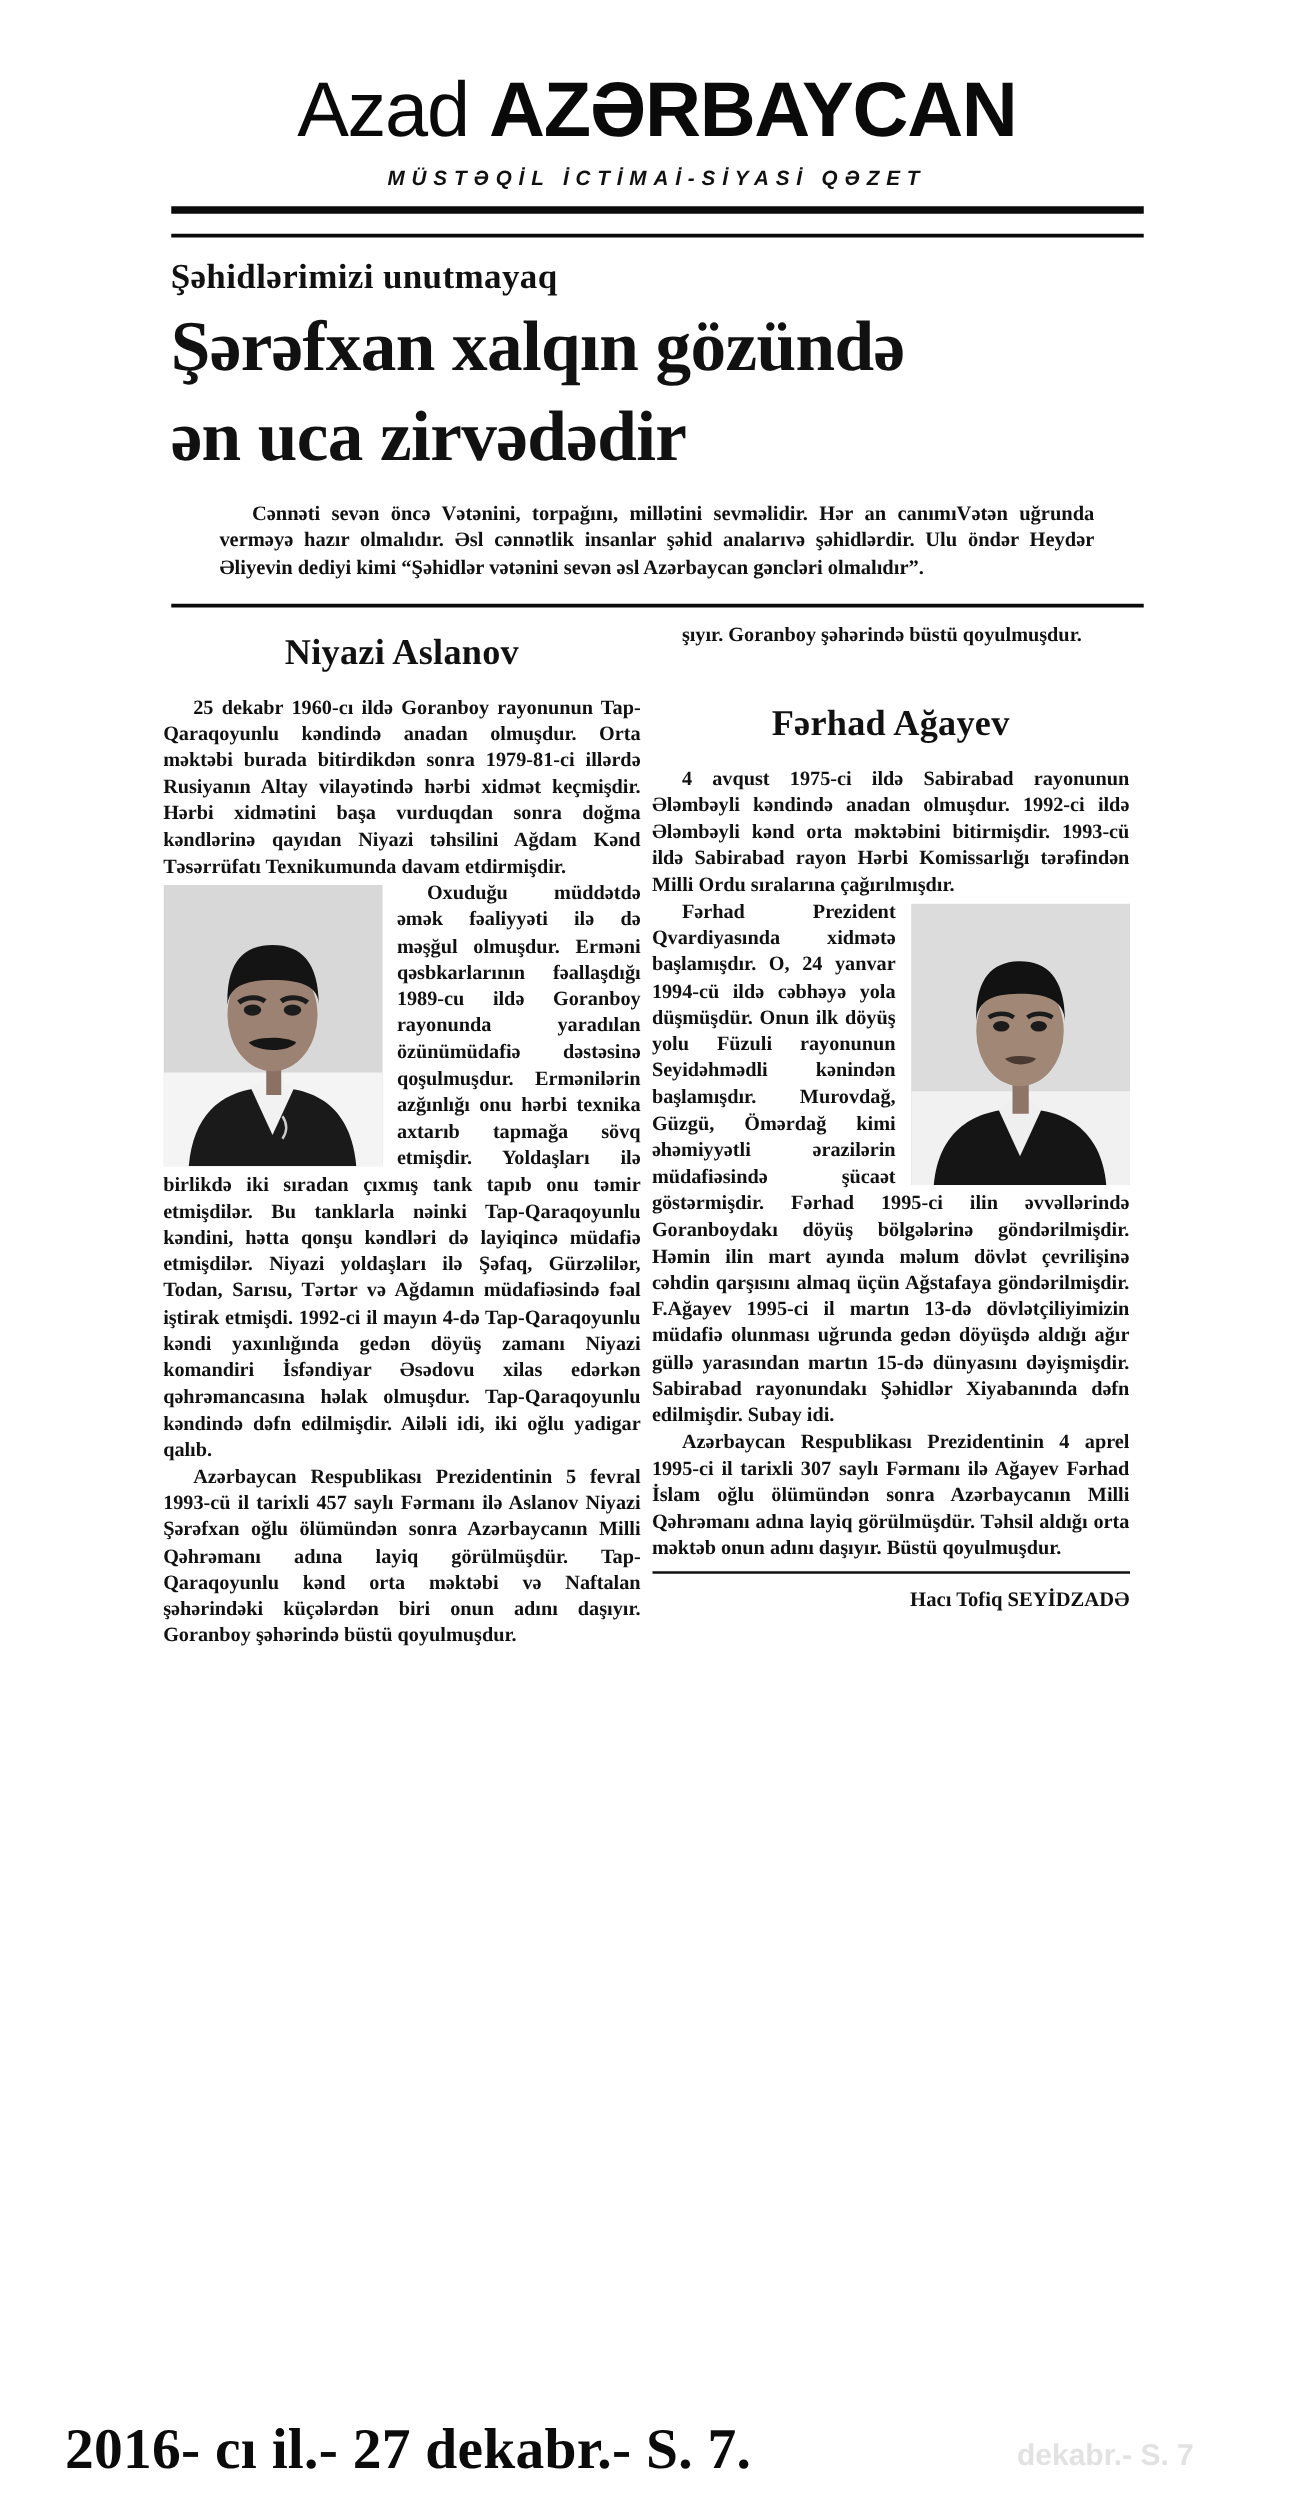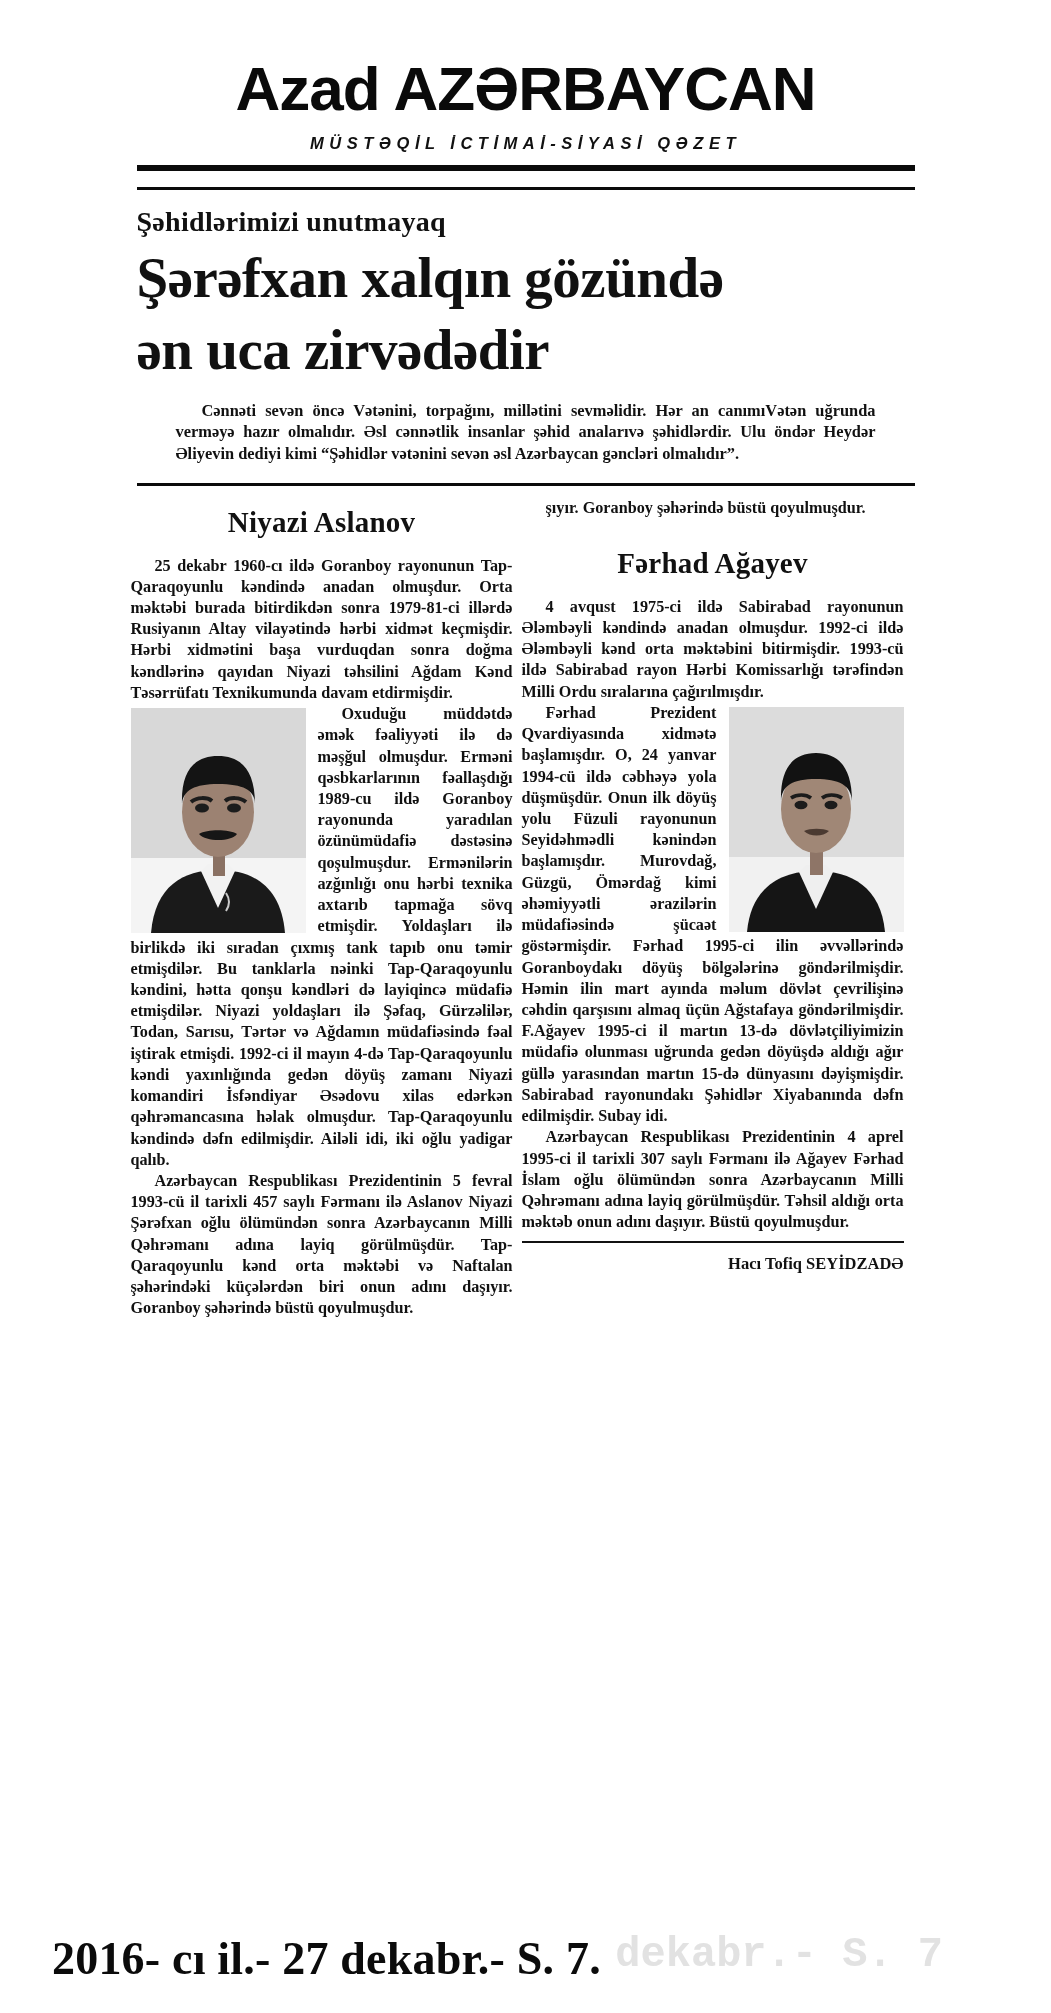--- a/index.html
+++ b/index.html
@@ -28,21 +28,21 @@
   }
   .masthead-title {
     font-family: "Liberation Sans", sans-serif;
     font-weight: bold;
     font-size: 62px;
     letter-spacing: -1px;
     line-height: 1.0;
     color: #0a0a0a;
   }
   .masthead-title .thin {
-    font-weight: bold;
+    font-weight: normal;
   }
   .masthead-sub {
     font-family: "Liberation Sans", sans-serif;
     font-size: 16.5px;
     letter-spacing: 5.5px;
     font-weight: bold;
     margin-top: 14px;
     color: #111;
     font-style: italic;
   }
@@ -118,21 +118,21 @@
     font-family: "Liberation Serif", serif;
   }
   .col p { margin: 0; text-indent: 24px; }
   .sec-title {
     font-size: 29px;
     font-weight: bold;
     text-align: center;
     margin: 6px 0 14px 0;
     letter-spacing: 0.2px;
   }
-  .sec-title.second { margin-top: 26px; }
+  .sec-title.second { margin-top: 42px; }
 
   
   .photo {
     width: 175px;
     height: 225px;
     background: #dedede;
     position: relative;
     overflow: hidden;
     border: 0;
   }
@@ -172,25 +172,25 @@
   .footer-date {
     margin-left: 52px;
     font-family: "Liberation Serif", serif;
     font-weight: bold;
     font-size: 46px;
     letter-spacing: 0.2px;
     color: #0b0b0b;
   }
   .footer-ghost {
     position: absolute;
-    right: 108px;
+    right: 96px;
     bottom: 6px;
-    font-family: Liberation Mono, monospace;
-    font-weight: bold;
-    font-size: 42px;
+    font-family: Liberation Sans, sans-serif;
+    font-weight: bold;
+    font-size: 24px;
     color: #e2e2e2;
   }
 </style>
 </head>
 <body>
 
 <div class="page">
 
   <div class="masthead">
     <div class="masthead-title"><span class="thin">Azad </span><span>AZƏRBAYCAN</span></div>

